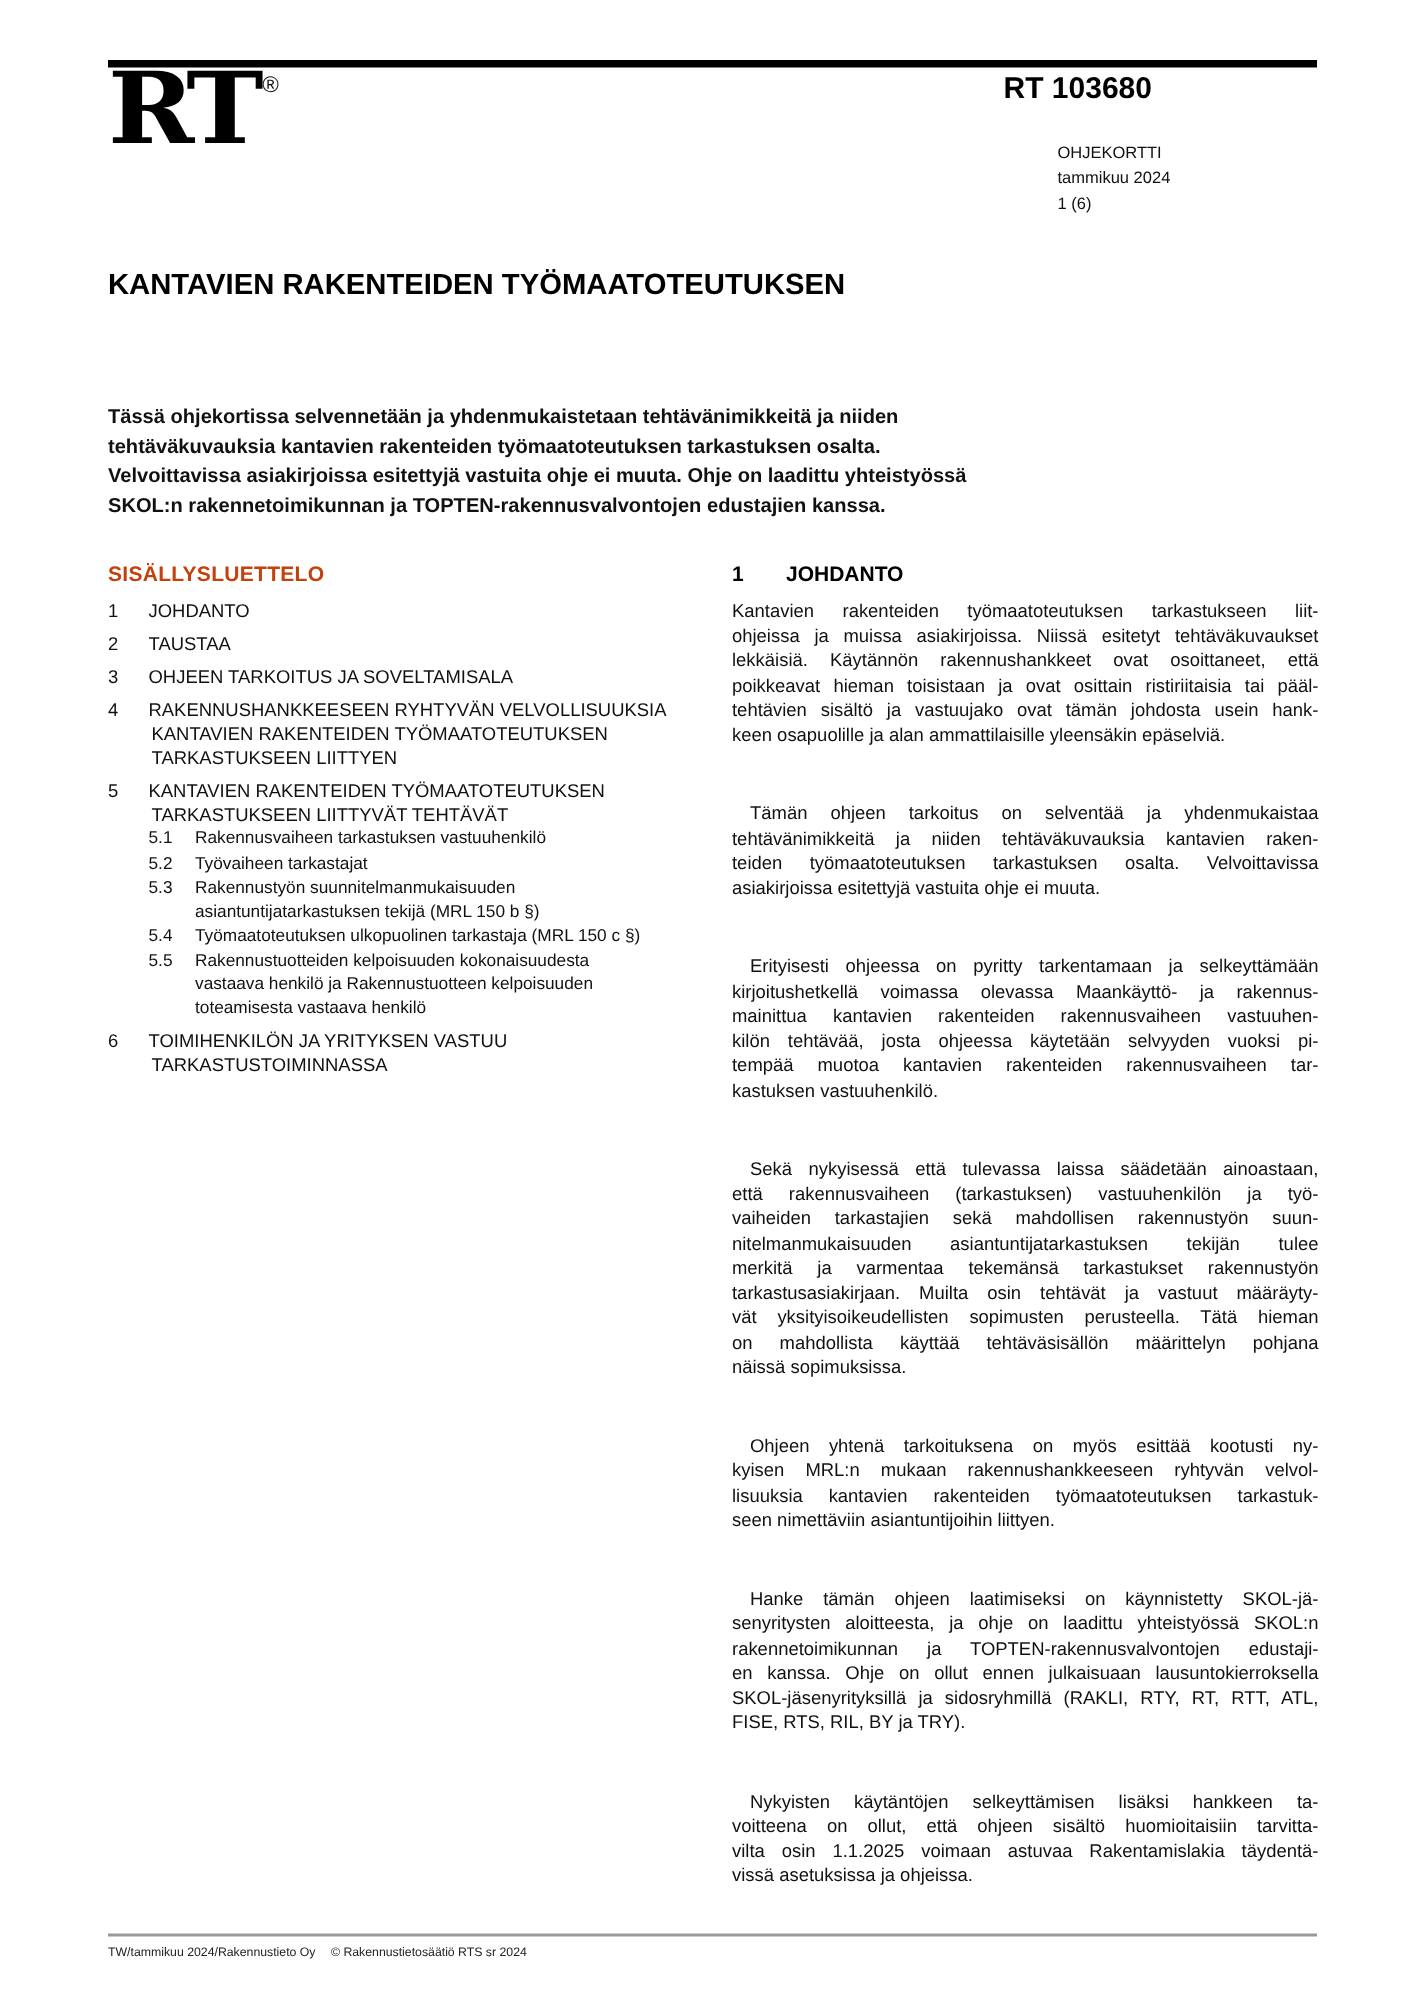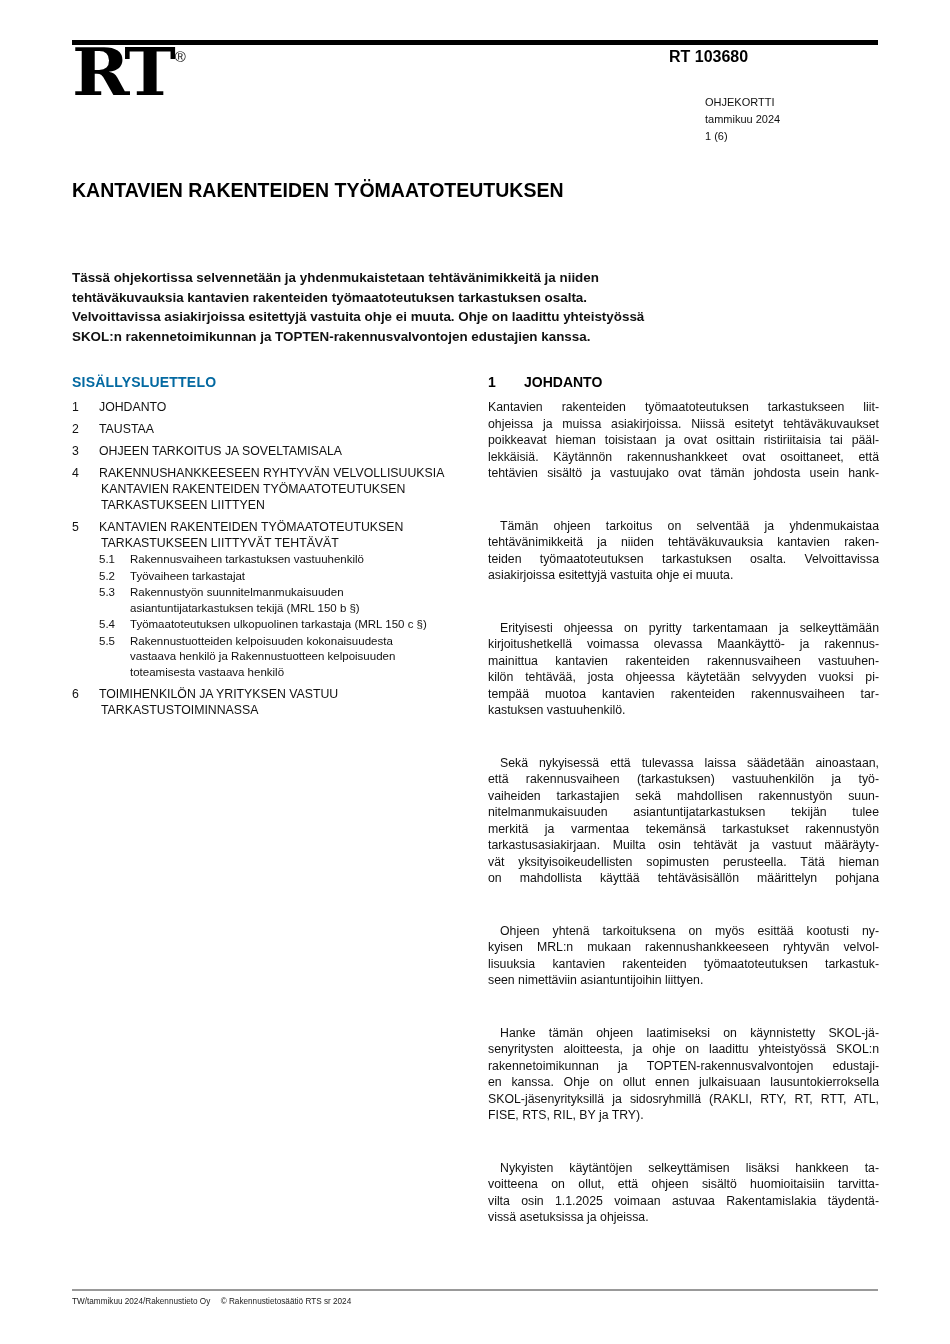--- a/index.html
+++ b/index.html
@@ -3,30 +3,30 @@
 <meta charset="utf-8">
 <style>
   html, body { margin: 0; padding: 0; background: #ffffff; }
   body { width: 950px; height: 1344px; position: relative; overflow: hidden;
          font-family: "DejaVu Sans", sans-serif; color: #111; }
   .top-rule { position: absolute; left: 72px; top: 40px; width: 806px; height: 5px; background: #000; }
   .logo { position: absolute; left: 72px; top: 44px; height: 56px; display: flex; align-items: flex-start; }
   .logo-rt { font-family: "DejaVu Serif", serif; font-weight: bold; font-size: 66px; line-height: 56px;
              letter-spacing: -4px; transform: scaleX(1.05); transform-origin: left top; color: #000; }
   .logo-reg { font-family: "Liberation Sans", sans-serif; font-size: 15px; margin-left: 8px; margin-top: 4px; }
-  .doc-id { position: absolute; left: 669px; top: 48px; font-size: 16px; font-weight: bold; color: #000;
+  .doc-id { position: absolute; left: 669px; top: 48px; font-size: 20px; font-weight: bold; color: #000;
             font-family: "Liberation Sans", sans-serif; }
   .meta { position: absolute; left: 669px; top: 94px; font-size: 11px; line-height: 17px;
           font-family: "Liberation Sans", sans-serif; color: #111; margin-left: 36px; }
   .title { position: absolute; left: 72px; top: 178px; width: 720px; font-family: "Liberation Sans", sans-serif;
            font-weight: bold; font-size: 19.5px; line-height: 25px; color: #000; }
   .lead { position: absolute; left: 72px; top: 268px; width: 720px; font-family: "Liberation Sans", sans-serif;
           font-weight: bold; font-size: 13.4px; line-height: 19.5px; color: #111; }
   .toc { position: absolute; left: 72px; top: 374px; width: 400px; font-family: "Liberation Sans", sans-serif; }
-  .toc-heading { font-size: 14px; font-weight: bold; margin: 0 0 9px 0; color: #0369a1; letter-spacing: 0.2px; }
+  .toc-heading { font-size: 14px; font-weight: bold; margin: 0 0 9px 0; color: #c2410c; letter-spacing: 0.2px; }
   .toc-item { display: flex; font-size: 12.3px; line-height: 16px; margin-top: 6px; color: #111; }
   .toc-num { width: 27px; flex: none; }
   .toc-text { flex: 1; }
   .toc-text .cont { display: block; padding-left: 2px; }
   .toc-sub { display: flex; font-size: 11.5px; line-height: 15.5px; margin-top: 1px; padding-left: 27px; color: #111; }
   .toc-subnum { width: 31px; flex: none; }
   .toc-subtext { flex: 1; }
   .toc-subtext span { display: block; }
   .body-col { position: absolute; left: 488px; top: 374px; width: 391px; font-family: "Liberation Sans", sans-serif; }
   .sec-heading { font-size: 14px; font-weight: bold; margin: 0 0 9px 0; display: flex; color: #000; }
@@ -142,23 +142,24 @@
 
 <div class="body-col">
   <div class="sec-heading">
     <span class="sec-num">1</span>
     <span>JOHDANTO</span>
   </div>
   <div id="paras">
       <div class="para">
         <span class="ln">Kantavien rakenteiden työmaatoteutuksen tarkastukseen liit-</span>
         <span class="ln">ohjeissa ja muissa asiakirjoissa. Niissä esitetyt tehtäväkuvaukset</span>
+        <span class="ln">lekkäisiä. Käytännön rakennushankkeet ovat osoittaneet, että</span>
         <span class="ln">poikkeavat hieman toisistaan ja ovat osittain ristiriitaisia tai pääl-</span>
-        <span class="ln">lekkäisiä. Käytännön rakennushankkeet ovat osoittaneet, että</span>
         <span class="ln">tehtävien sisältö ja vastuujako ovat tämän johdosta usein hank-</span>
+        <span class="ln last">keen osapuolille ja alan ammattilaisille yleensäkin epäselviä.</span>
       </div>
       <div class="para">
         <span class="ln indent">Tämän ohjeen tarkoitus on selventää ja yhdenmukaistaa</span>
         <span class="ln">tehtävänimikkeitä ja niiden tehtäväkuvauksia kantavien raken-</span>
         <span class="ln">teiden työmaatoteutuksen tarkastuksen osalta. Velvoittavissa</span>
         <span class="ln last">asiakirjoissa esitettyjä vastuita ohje ei muuta.</span>
       </div>
       <div class="para">
         <span class="ln indent">Erityisesti ohjeessa on pyritty tarkentamaan ja selkeyttämään</span>
         <span class="ln">kirjoitushetkellä voimassa olevassa Maankäyttö- ja rakennus-</span>
@@ -169,20 +170,21 @@
       </div>
       <div class="para">
         <span class="ln indent">Sekä nykyisessä että tulevassa laissa säädetään ainoastaan,</span>
         <span class="ln">että rakennusvaiheen (tarkastuksen) vastuuhenkilön ja työ-</span>
         <span class="ln">vaiheiden tarkastajien sekä mahdollisen rakennustyön suun-</span>
         <span class="ln">nitelmanmukaisuuden asiantuntijatarkastuksen tekijän tulee</span>
         <span class="ln">merkitä ja varmentaa tekemänsä tarkastukset rakennustyön</span>
         <span class="ln">tarkastusasiakirjaan. Muilta osin tehtävät ja vastuut määräyty-</span>
         <span class="ln">vät yksityisoikeudellisten sopimusten perusteella. Tätä hieman</span>
         <span class="ln">on mahdollista käyttää tehtäväsisällön määrittelyn pohjana</span>
+        <span class="ln last">näissä sopimuksissa.</span>
       </div>
       <div class="para">
         <span class="ln indent">Ohjeen yhtenä tarkoituksena on myös esittää kootusti ny-</span>
         <span class="ln">kyisen MRL:n mukaan rakennushankkeeseen ryhtyvän velvol-</span>
         <span class="ln">lisuuksia kantavien rakenteiden työmaatoteutuksen tarkastuk-</span>
         <span class="ln last">seen nimettäviin asiantuntijoihin liittyen.</span>
       </div>
       <div class="para">
         <span class="ln indent">Hanke tämän ohjeen laatimiseksi on käynnistetty SKOL-jä-</span>
         <span class="ln">senyritysten aloitteesta, ja ohje on laadittu yhteistyössä SKOL:n</span>

